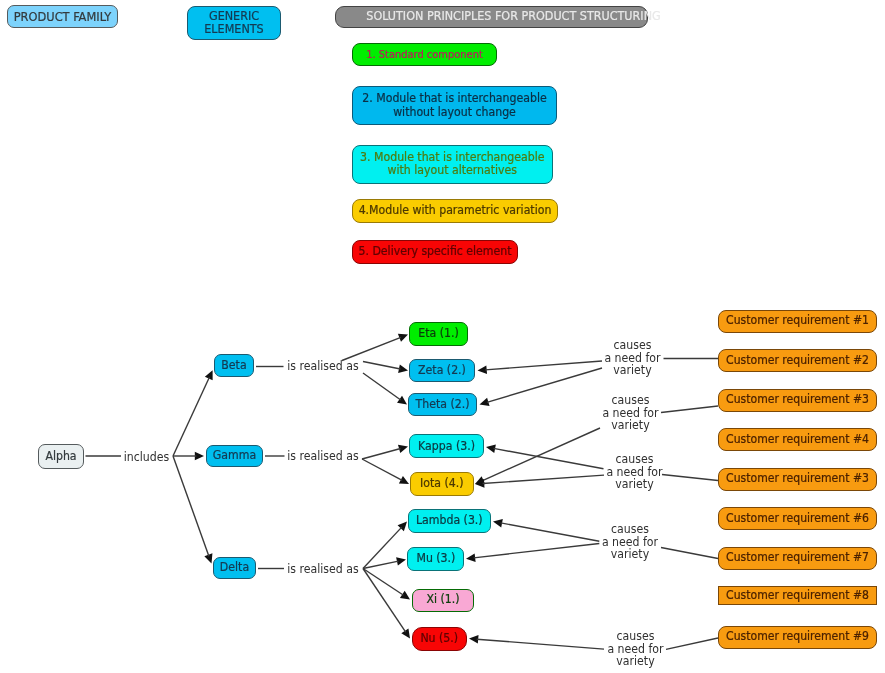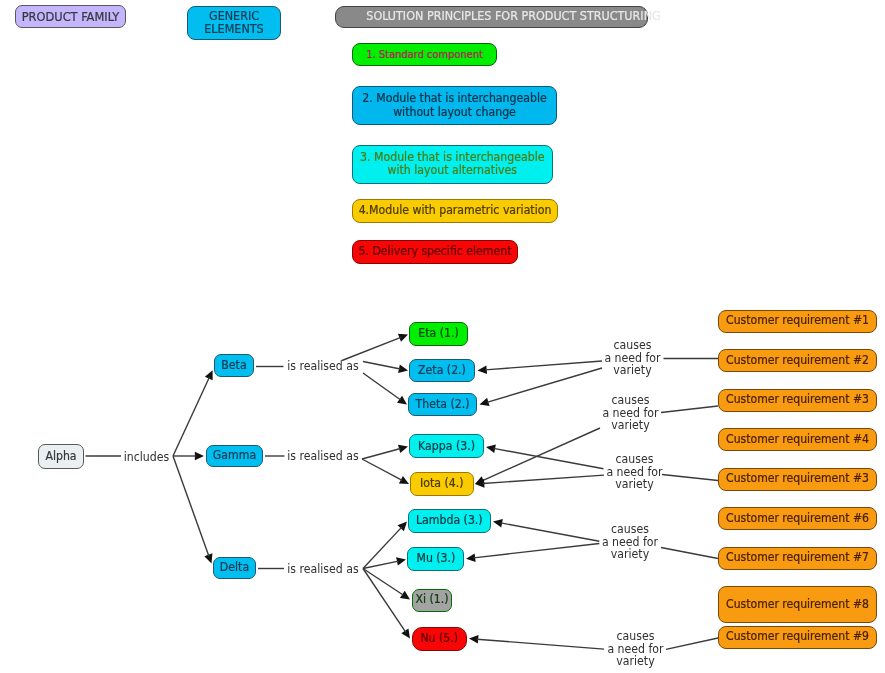--- a/index.html
+++ b/index.html
@@ -65,21 +65,21 @@
       <line x1="604" y1="475.1" x2="482.68173943185025" y2="483.47001952757" stroke="#3a3a3a" stroke-width="1.4"></line>
       <line x1="661" y1="547.5" x2="718" y2="558.5" stroke="#3a3a3a" stroke-width="1.4"></line>
       <polygon points="493,521.5 502.8295221613189,518.9484330147649 501.2624151153209,527.4044471766725" fill="#111111"></polygon>
       <line x1="599.3" y1="541.2" x2="500.5710824472895" y2="522.9031074714168" stroke="#3a3a3a" stroke-width="1.4"></line>
       <polygon points="466,558.7 474.6535998993848,553.3853778326802 475.62793114731556,561.9300064740728" fill="#111111"></polygon>
       <line x1="599.3" y1="543.5" x2="473.65042331845615" y2="557.8276336501086" stroke="#3a3a3a" stroke-width="1.4"></line>
       <line x1="666" y1="649.4" x2="718" y2="638" stroke="#3a3a3a" stroke-width="1.4"></line>
       <polygon points="469,638.6 478.50573587908997,635.0263484505368 477.83886103941956,643.6004535320141" fill="#111111"></polygon>
       <line x1="604" y1="649.1" x2="476.67681501481104" y2="639.1970856122632" stroke="#3a3a3a" stroke-width="1.4"></line>
     </svg>
-  <div class="node" style="left: 15px; top: 5px; width: 111px; height: 23px; font-size: 12.7px; background: #c4b5fd; border-color: rgb(85, 91, 93); color: rgb(51, 58, 61); border-radius: 7px; padding-top: 0.9px; padding-bottom: 0px;">PRODUCT FAMILY</div>
+  <div class="node" style="left: 7px; top: 5px; width: 111px; height: 23px; font-size: 12.7px; background: #7dd3fc; border-color: rgb(85, 91, 93); color: rgb(51, 58, 61); border-radius: 7px; padding-top: 0.9px; padding-bottom: 0px;">PRODUCT FAMILY</div>
   <div class="node" style="left: 187px; top: 5.5px; width: 94px; height: 34px; font-size: 12.45px; background: rgb(0, 191, 240); border-color: rgb(27, 90, 112); color: rgb(20, 58, 82); border-radius: 8px; line-height: 13px;">GENERIC
 ELEMENTS</div>
   <div class="node" style="left: 335px; top: 6px; width: 313px; height: 22px; font-size: 12.45px; background: rgb(137, 137, 137); border-color: rgb(67, 67, 67); color: rgb(232, 232, 232); border-radius: 9px; padding-left: 44px;">SOLUTION PRINCIPLES FOR PRODUCT STRUCTURING</div>
   <div class="node" style="left: 352px; top: 43px; width: 145px; height: 23px; font-size: 11px; background: rgb(0, 238, 0); border-color: rgb(5, 107, 5); color: #be185d; border-radius: 8px;">1. Standard component</div>
   <div class="node" style="left: 352px; top: 86px; width: 205px; height: 38.5px; font-size: 12.2px; background: rgb(0, 184, 238); border-color: rgb(11, 90, 121); color: rgb(11, 47, 69); border-radius: 8px; line-height: 14px;">2. Module that is interchangeable
 without layout change</div>
   <div class="node" style="left: 351.6px; top: 145px; width: 201.4px; height: 38.8px; font-size: 12.2px; background: rgb(0, 240, 240); border-color: rgb(10, 115, 120); color: #4d7c0f; border-radius: 8px; line-height: 13.4px;">3. Module that is interchangeable
 with layout alternatives</div>
   <div class="node" style="left: 352px; top: 198.5px; width: 206px; height: 24px; font-size: 12.2px; background: rgb(250, 204, 0); border-color: rgb(154, 122, 4); color: rgb(76, 57, 0); border-radius: 8px;">4.Module with parametric variation</div>
   <div class="node" style="left: 352px; top: 240px; width: 166px; height: 24px; font-size: 12.2px; background: rgb(248, 5, 5); border-color: rgb(138, 4, 4); color: rgb(92, 3, 3); border-radius: 8px;">5. Delivery specific element</div>
@@ -87,30 +87,30 @@
   <div class="node" style="left: 214px; top: 354px; width: 40px; height: 23px; font-size: 12.2px; background: rgb(0, 191, 240); border-color: rgb(27, 90, 112); color: rgb(20, 58, 82); border-radius: 7px;">Beta</div>
   <div class="node" style="left: 206px; top: 445px; width: 57px; height: 22px; font-size: 12.2px; background: rgb(0, 191, 240); border-color: rgb(27, 90, 112); color: rgb(20, 58, 82); border-radius: 7px;">Gamma</div>
   <div class="node" style="left: 213px; top: 557px; width: 43px; height: 22px; font-size: 12.2px; background: rgb(0, 191, 240); border-color: rgb(27, 90, 112); color: rgb(20, 58, 82); border-radius: 7px;">Delta</div>
   <div class="node" style="left: 409px; top: 321.5px; width: 59px; height: 24px; font-size: 12.2px; background: rgb(0, 238, 0); border-color: rgb(5, 107, 5); color: rgb(11, 61, 11); border-radius: 7px;">Eta (1.)</div>
   <div class="node" style="left: 409px; top: 359px; width: 66px; height: 23px; font-size: 12.2px; background: rgb(0, 191, 240); border-color: rgb(27, 90, 112); color: rgb(20, 58, 82); border-radius: 7px;">Zeta (2.)</div>
   <div class="node" style="left: 408px; top: 393px; width: 69px; height: 23px; font-size: 12.2px; background: rgb(0, 191, 240); border-color: rgb(27, 90, 112); color: rgb(20, 58, 82); border-radius: 7px;">Theta (2.)</div>
   <div class="node" style="left: 409px; top: 434.3px; width: 75px; height: 24px; font-size: 12.2px; background: rgb(0, 240, 240); border-color: rgb(10, 115, 120); color: rgb(12, 56, 64); border-radius: 7px;">Kappa (3.)</div>
   <div class="node" style="left: 410px; top: 472px; width: 63.5px; height: 24px; font-size: 12.2px; background: rgb(250, 204, 0); border-color: rgb(154, 122, 4); color: rgb(76, 57, 0); border-radius: 7px;">Iota (4.)</div>
   <div class="node" style="left: 407.8px; top: 509px; width: 83px; height: 24px; font-size: 12.2px; background: rgb(0, 240, 240); border-color: rgb(10, 115, 120); color: rgb(12, 56, 64); border-radius: 7px;">Lambda (3.)</div>
   <div class="node" style="left: 407.4px; top: 547.3px; width: 57px; height: 23.7px; font-size: 12.2px; background: rgb(0, 240, 240); border-color: rgb(10, 115, 120); color: rgb(12, 56, 64); border-radius: 7px;">Mu (3.)</div>
-  <div class="node" style="left: 412px; top: 588.5px; width: 40px; height: 23px; font-size: 12.2px; background: #a3a3a3; border-color: rgb(5, 107, 5); color: rgb(11, 61, 11); border-radius: 7px;">Xi (1.)</div>
+  <div class="node" style="left: 412px; top: 588.5px; width: 62px; height: 23px; font-size: 12.2px; background: #f9a8d4; border-color: rgb(5, 107, 5); color: rgb(11, 61, 11); border-radius: 7px;">Xi (1.)</div>
   <div class="node" style="left: 411.5px; top: 627px; width: 55.5px; height: 24px; font-size: 12.2px; background: rgb(248, 5, 5); border-color: rgb(138, 4, 4); color: rgb(92, 3, 3); border-radius: 10px;">Nu (5.)</div>
   <div class="node" style="left: 718px; top: 309.5px; width: 159px; height: 23px; font-size: 12.1px; background: rgb(248, 155, 16); border-color: rgb(122, 71, 8); color: rgb(74, 33, 0); border-radius: 8px;">Customer requirement #1</div>
   <div class="node" style="left: 718px; top: 349px; width: 159px; height: 23px; font-size: 12.1px; background: rgb(248, 155, 16); border-color: rgb(122, 71, 8); color: rgb(74, 33, 0); border-radius: 8px;">Customer requirement #2</div>
   <div class="node" style="left: 718px; top: 388.5px; width: 159px; height: 23px; font-size: 12.1px; background: rgb(248, 155, 16); border-color: rgb(122, 71, 8); color: rgb(74, 33, 0); border-radius: 8px;">Customer requirement #3</div>
   <div class="node" style="left: 718px; top: 428px; width: 159px; height: 23px; font-size: 12.1px; background: rgb(248, 155, 16); border-color: rgb(122, 71, 8); color: rgb(74, 33, 0); border-radius: 8px;">Customer requirement #4</div>
   <div class="node" style="left: 718px; top: 467.5px; width: 159px; height: 23px; font-size: 12.1px; background: rgb(248, 155, 16); border-color: rgb(122, 71, 8); color: rgb(74, 33, 0); border-radius: 8px;">Customer requirement #3</div>
   <div class="node" style="left: 718px; top: 507px; width: 159px; height: 23px; font-size: 12.1px; background: rgb(248, 155, 16); border-color: rgb(122, 71, 8); color: rgb(74, 33, 0); border-radius: 8px;">Customer requirement #6</div>
   <div class="node" style="left: 718px; top: 546.5px; width: 159px; height: 23px; font-size: 12.1px; background: rgb(248, 155, 16); border-color: rgb(122, 71, 8); color: rgb(74, 33, 0); border-radius: 8px;">Customer requirement #7</div>
-  <div class="node" style="left: 718px; top: 586px; width: 159px; height: 37px; font-size: 12.1px; background: rgb(248, 155, 16); border-color: rgb(122, 71, 8); color: rgb(74, 33, 0); border-radius: 8px;">Customer requirement #8</div>
+  <div class="node" style="left: 718px; top: 586px; width: 159px; height: 19px; font-size: 12.1px; background: rgb(248, 155, 16); border-color: rgb(122, 71, 8); color: rgb(74, 33, 0); border-radius: 0;">Customer requirement #8</div>
   <div class="node" style="left: 718px; top: 625.5px; width: 159px; height: 23px; font-size: 12.1px; background: rgb(248, 155, 16); border-color: rgb(122, 71, 8); color: rgb(74, 33, 0); border-radius: 8px;">Customer requirement #9</div>
   <div class="elabel" style="left: 122.5px; top: 450px; width: 48px; height: 15px; font-size: 12.2px;">includes</div>
   <div class="elabel" style="left: 284.5px; top: 359px; width: 77px; height: 15px; font-size: 12.2px;">is realised as</div>
   <div class="elabel" style="left: 284.5px; top: 449px; width: 77px; height: 15px; font-size: 12.2px;">is realised as</div>
   <div class="elabel" style="left: 284.5px; top: 562px; width: 77px; height: 15px; font-size: 12.2px;">is realised as</div>
   <div class="elabel" style="left: 602px; top: 338px; width: 61px; height: 40px; font-size: 12.2px;">causes
 a need for
 variety</div>
   <div class="elabel" style="left: 600px; top: 393px; width: 61px; height: 40px; font-size: 12.2px;">causes
 a need for

